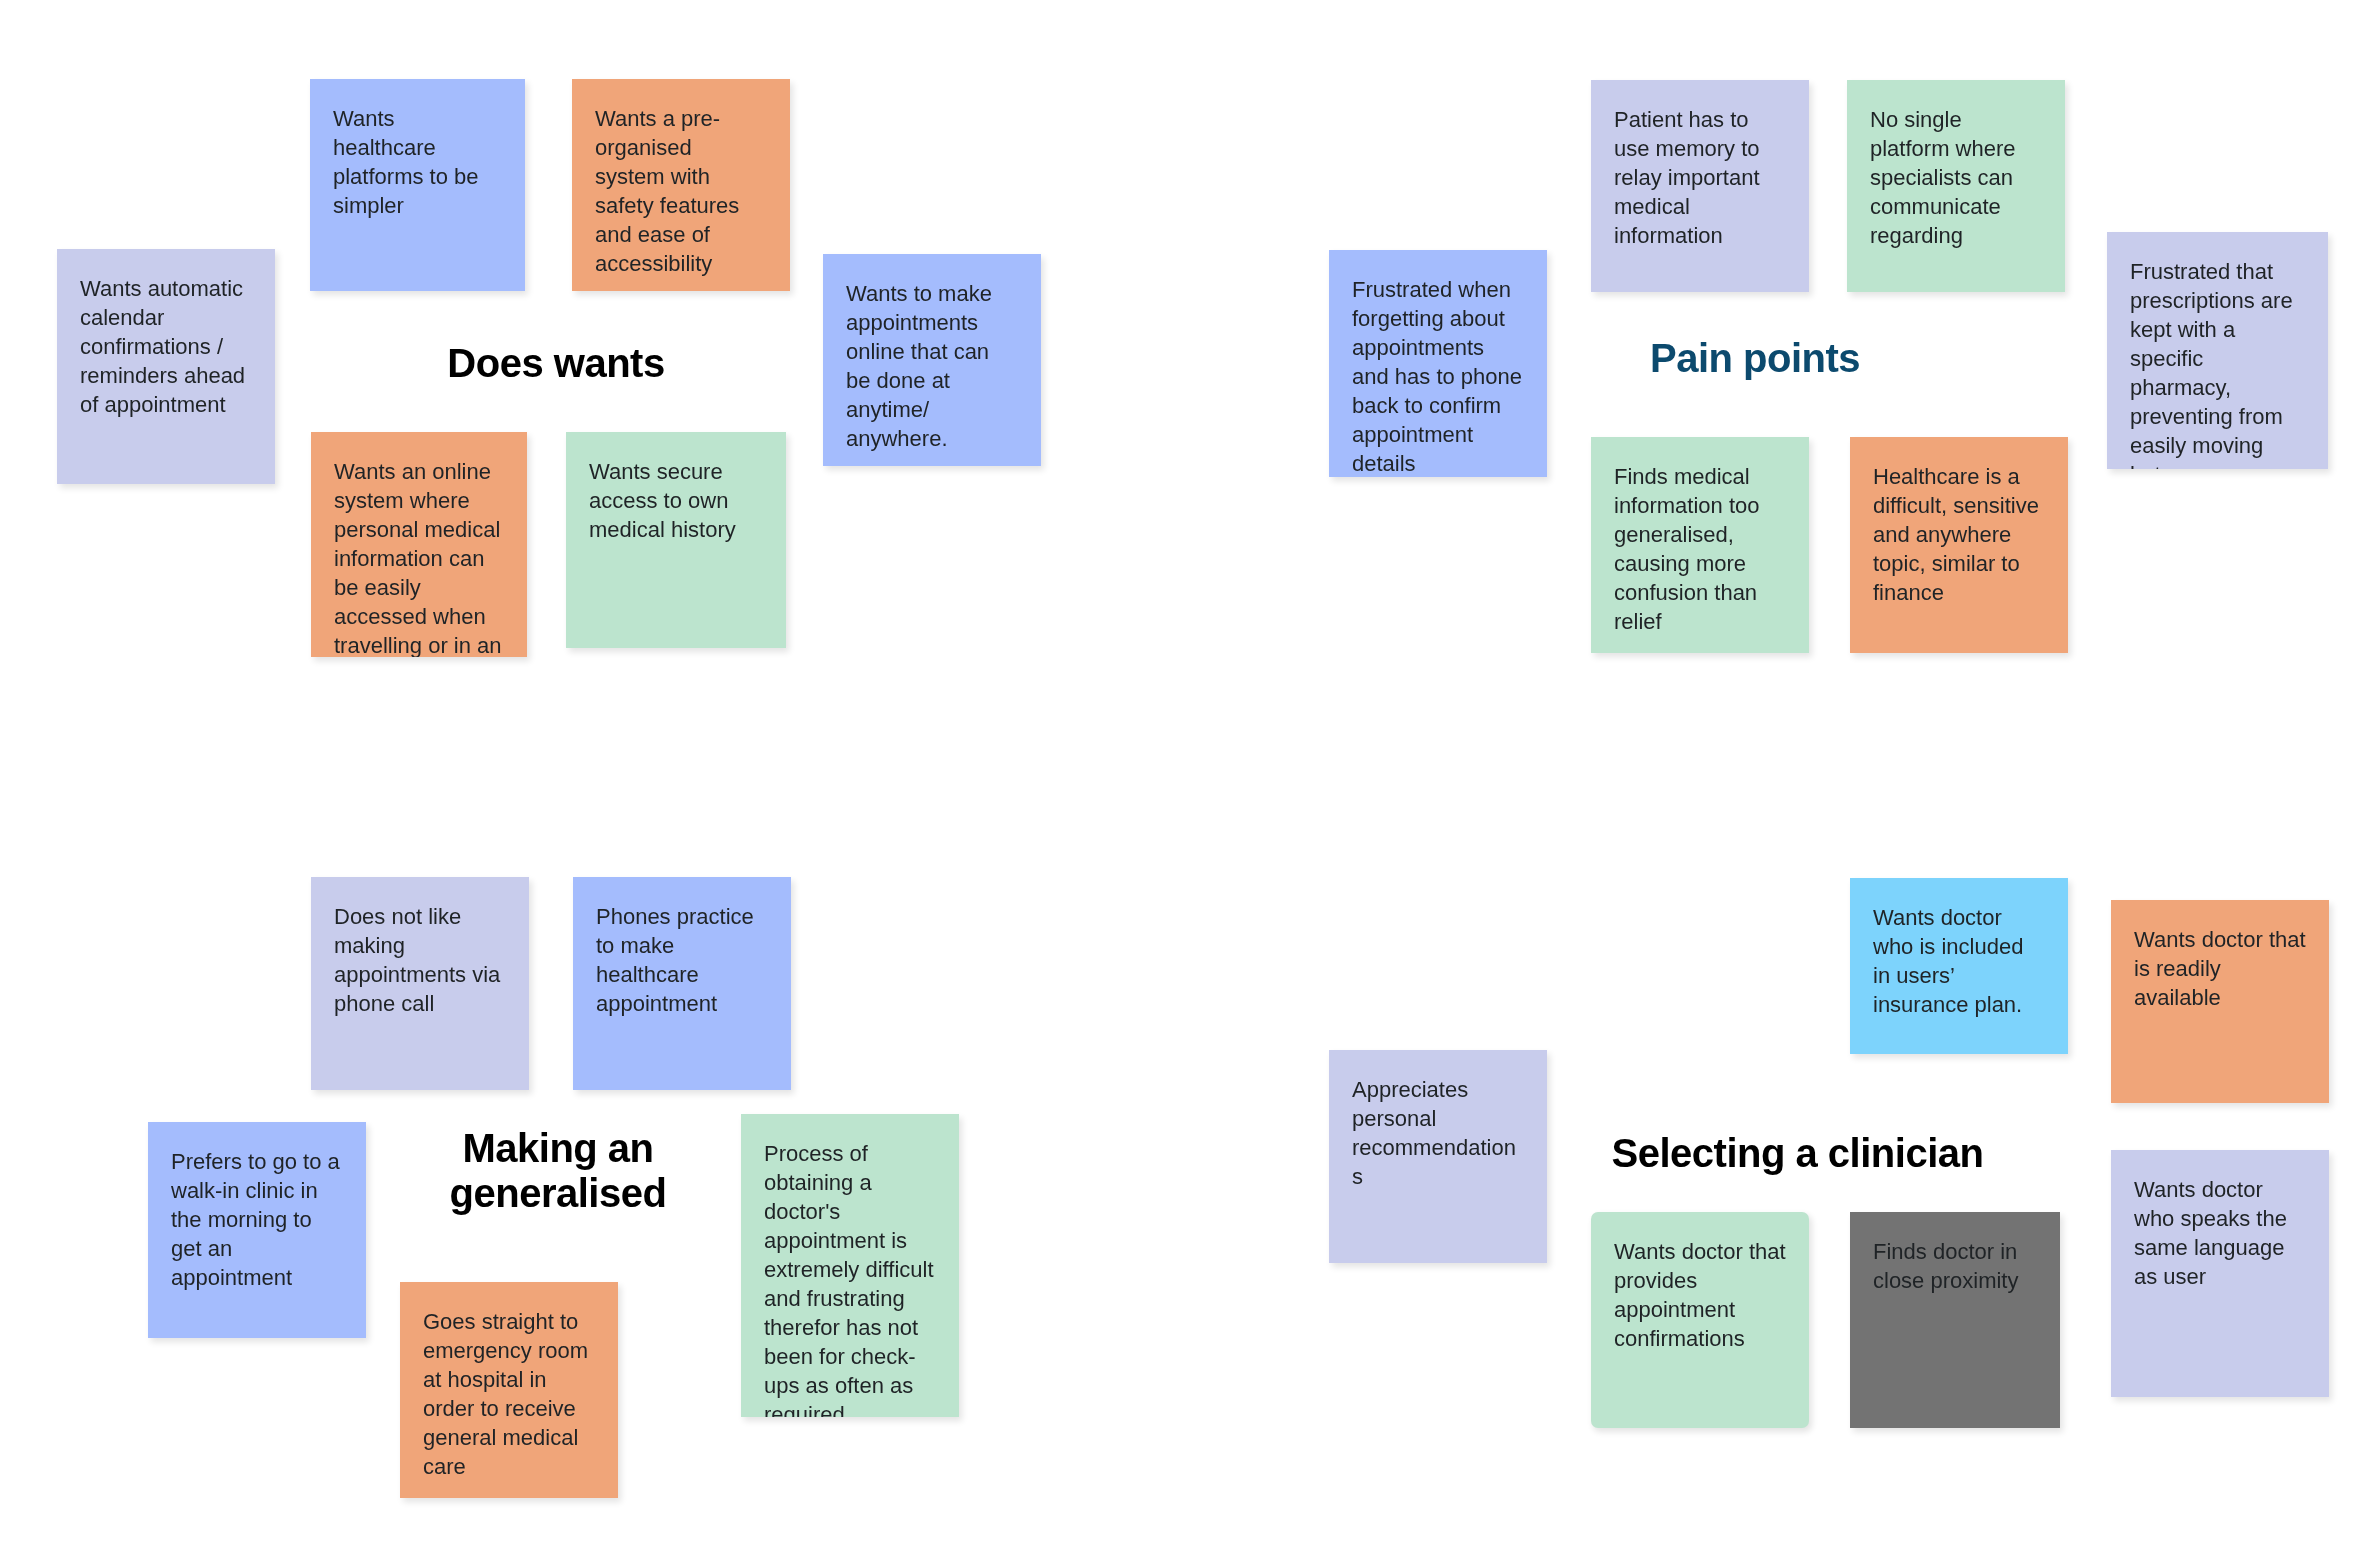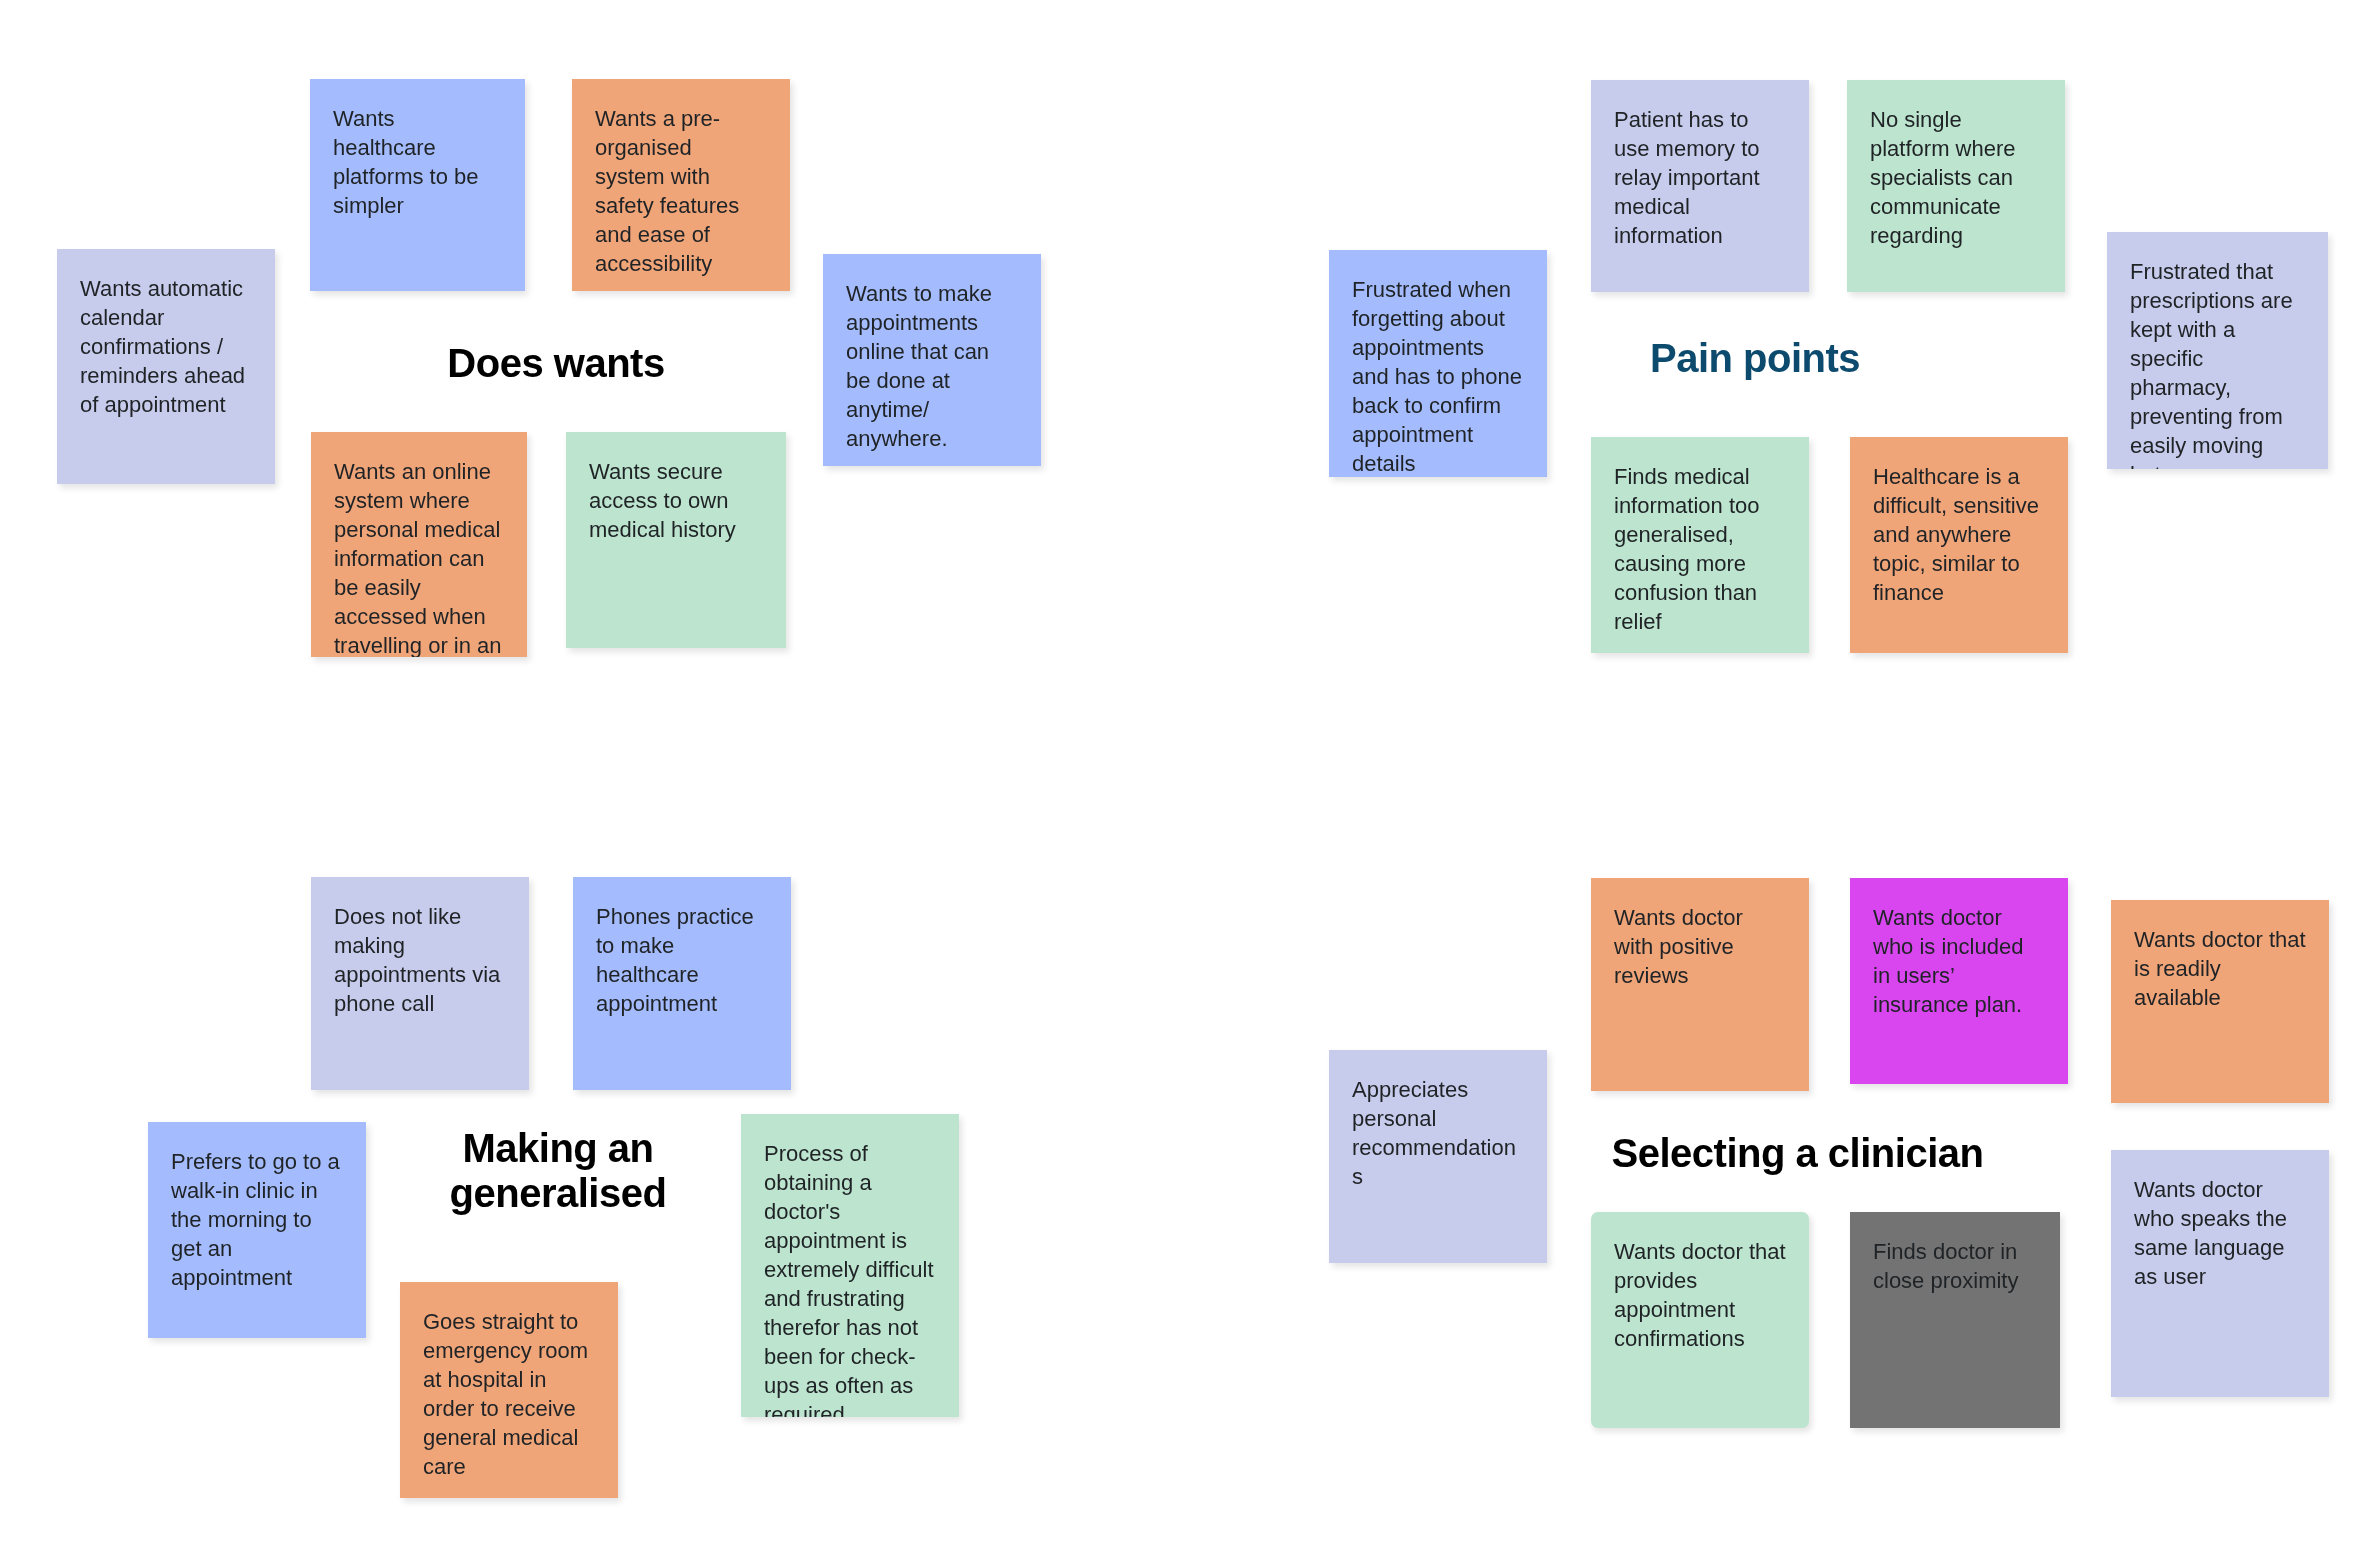--- a/index.html
+++ b/index.html
@@ -103,24 +103,21 @@
       <span class="note-text">Goes straight to emergency room at hospital in order to receive general medical care</span>
     </div>
     <div class="note" style="left: 741px; top: 1114px; width: 218px; height: 303px; background: rgb(188, 228, 206); color: rgb(31, 35, 38);">
       <span class="note-text">Process of obtaining a doctor's appointment is extremely difficult and frustrating therefor has not been for check-ups as often as required</span>
     </div>
     <div class="cluster-title" style="left: 402px; top: 1126px; width: 312px; font-size: 40px; color: rgb(0, 0, 0);">Making an
 generalised</div>
     <div class="note" style="left: 1329px; top: 1050px; width: 218px; height: 213px; background: rgb(200, 204, 236); color: rgb(31, 35, 38);">
       <span class="note-text">Appreciates personal recommendations</span>
     </div>
-    <div class="note" style="left: 1591px; top: 878px; width: 218px; height: 213px; background: rgb(240, 165, 121); color: rgb(31, 35, 38);">
-      <span class="note-text">Wants doctor with positive reviews</span>
-    </div>
-    <div class="note" style="left: 1850px; top: 878px; width: 218px; height: 206px; background: #d946ef; color: rgb(31, 35, 38);">
+    <div class="note" style="left: 1850px; top: 878px; width: 218px; height: 176px; background: #7dd3fc; color: rgb(31, 35, 38);">
       <span class="note-text">Wants doctor who is included in users’ insurance plan.</span>
     </div>
     <div class="note" style="left: 2111px; top: 900px; width: 218px; height: 203px; background: rgb(240, 165, 121); color: rgb(31, 35, 38);">
       <span class="note-text">Wants doctor that is readily available</span>
     </div>
     <div class="note" style="left: 1591px; top: 1212px; width: 218px; height: 216px; background: rgb(188, 228, 206); color: rgb(31, 35, 38); border-radius: 7px;">
       <span class="note-text">Wants doctor that provides appointment confirmations</span>
     </div>
     <div class="note" style="left: 1850px; top: 1212px; width: 210px; height: 216px; background: #737373; color: rgb(31, 35, 38);">
       <span class="note-text">Finds doctor in close proximity</span>

